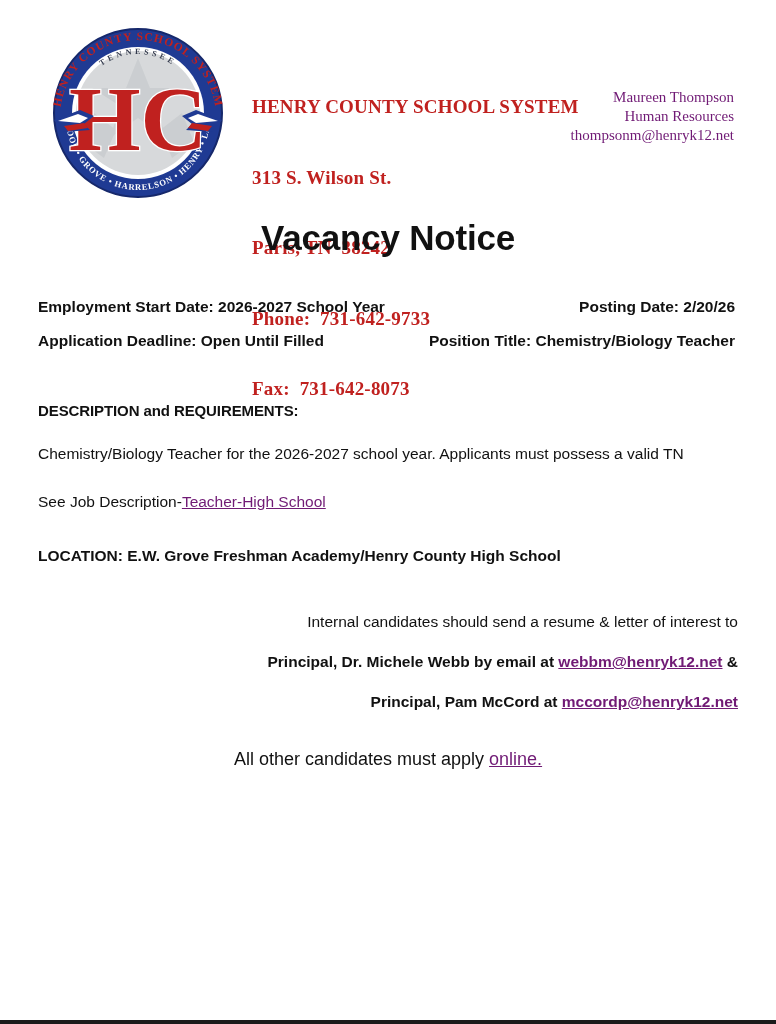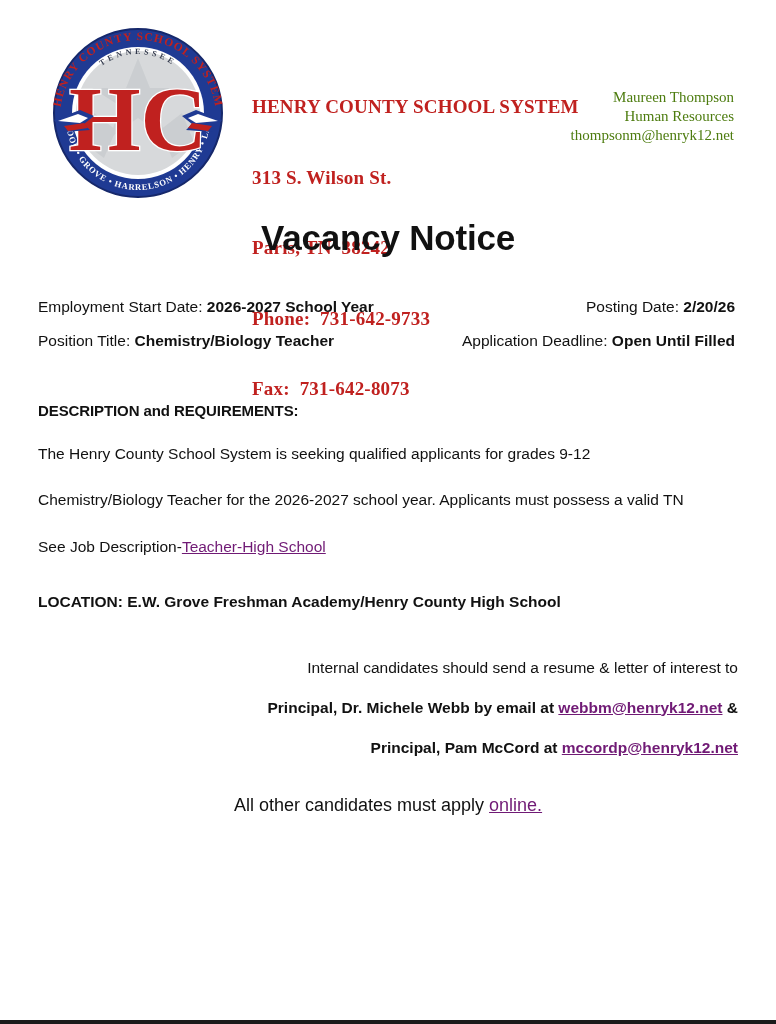--- a/index.html
+++ b/index.html
@@ -45,21 +45,21 @@
     white-space: pre;
   }
   .org-line { display: block; }
 
   .contact-block {
     position: absolute;
     right: 42px;
     top: 88px;
     text-align: right;
     font-family: "Liberation Serif", serif;
-    color: #4d7c0f;
+    color: #701a75;
     font-size: 15px;
     line-height: 19px;
   }
   .contact-line { display: block; white-space: nowrap; }
 
   
   .doc-title {
     position: absolute;
     left: 0; right: 0;
     top: 218px;
@@ -79,21 +79,21 @@
     font-size: 15.5px;
   }
   .meta-row {
     display: flex;
     justify-content: space-between;
     align-items: baseline;
     height: 34px;
   }
   .meta-cell { white-space: nowrap; }
   .meta-cell.right { text-align: right; }
-  .meta-label { font-weight: normal; }
+  .meta-label { font-weight: bold; }
   .meta-value { font-weight: bold; }
 
   
   .body-area {
     position: absolute;
     left: 38px;
     right: 38px;
     top: 402px;
     font-size: 15.5px;
   }
@@ -224,34 +224,33 @@
   <div class="meta">
     <div class="meta-row">
       <div class="meta-cell">
         <span class="meta-label">Employment Start Date: </span><span class="meta-value">2026-2027 School Year</span>
       </div>
       <div class="meta-cell right">
         <span class="meta-label">Posting Date: </span><span class="meta-value">2/20/26</span>
       </div>
     </div>
     <div class="meta-row">
+      <div class="meta-cell right">
+        <span class="meta-label">Application Deadline: </span><span class="meta-value">Open Until Filled</span>
+      </div>
       <div class="meta-cell">
         <span class="meta-label">Position Title: </span><span class="meta-value">Chemistry/Biology Teacher</span>
       </div>
-      <div class="meta-cell right">
-        <span class="meta-label">Application Deadline: </span><span class="meta-value">Open Until Filled</span>
-      </div>
     </div>
   </div>
 
   <div class="body-area">
 
     <div class="section-head">DESCRIPTION and REQUIREMENTS:</div>
 
-    <div class="para">The Henry County School System is seeking qualified applicants for grades 9-12</div>
     <div class="para">Chemistry/Biology Teacher for the 2026-2027 school year.  Applicants must possess a valid TN</div>
 
     <div class="para jd-line">
       <span>See Job Description-</span><a class="link">Teacher-High School</a>
     </div>
 
     <div class="location">
       <span>LOCATION: </span><span>E.W. Grove Freshman Academy/Henry County High School</span>
     </div>
 

